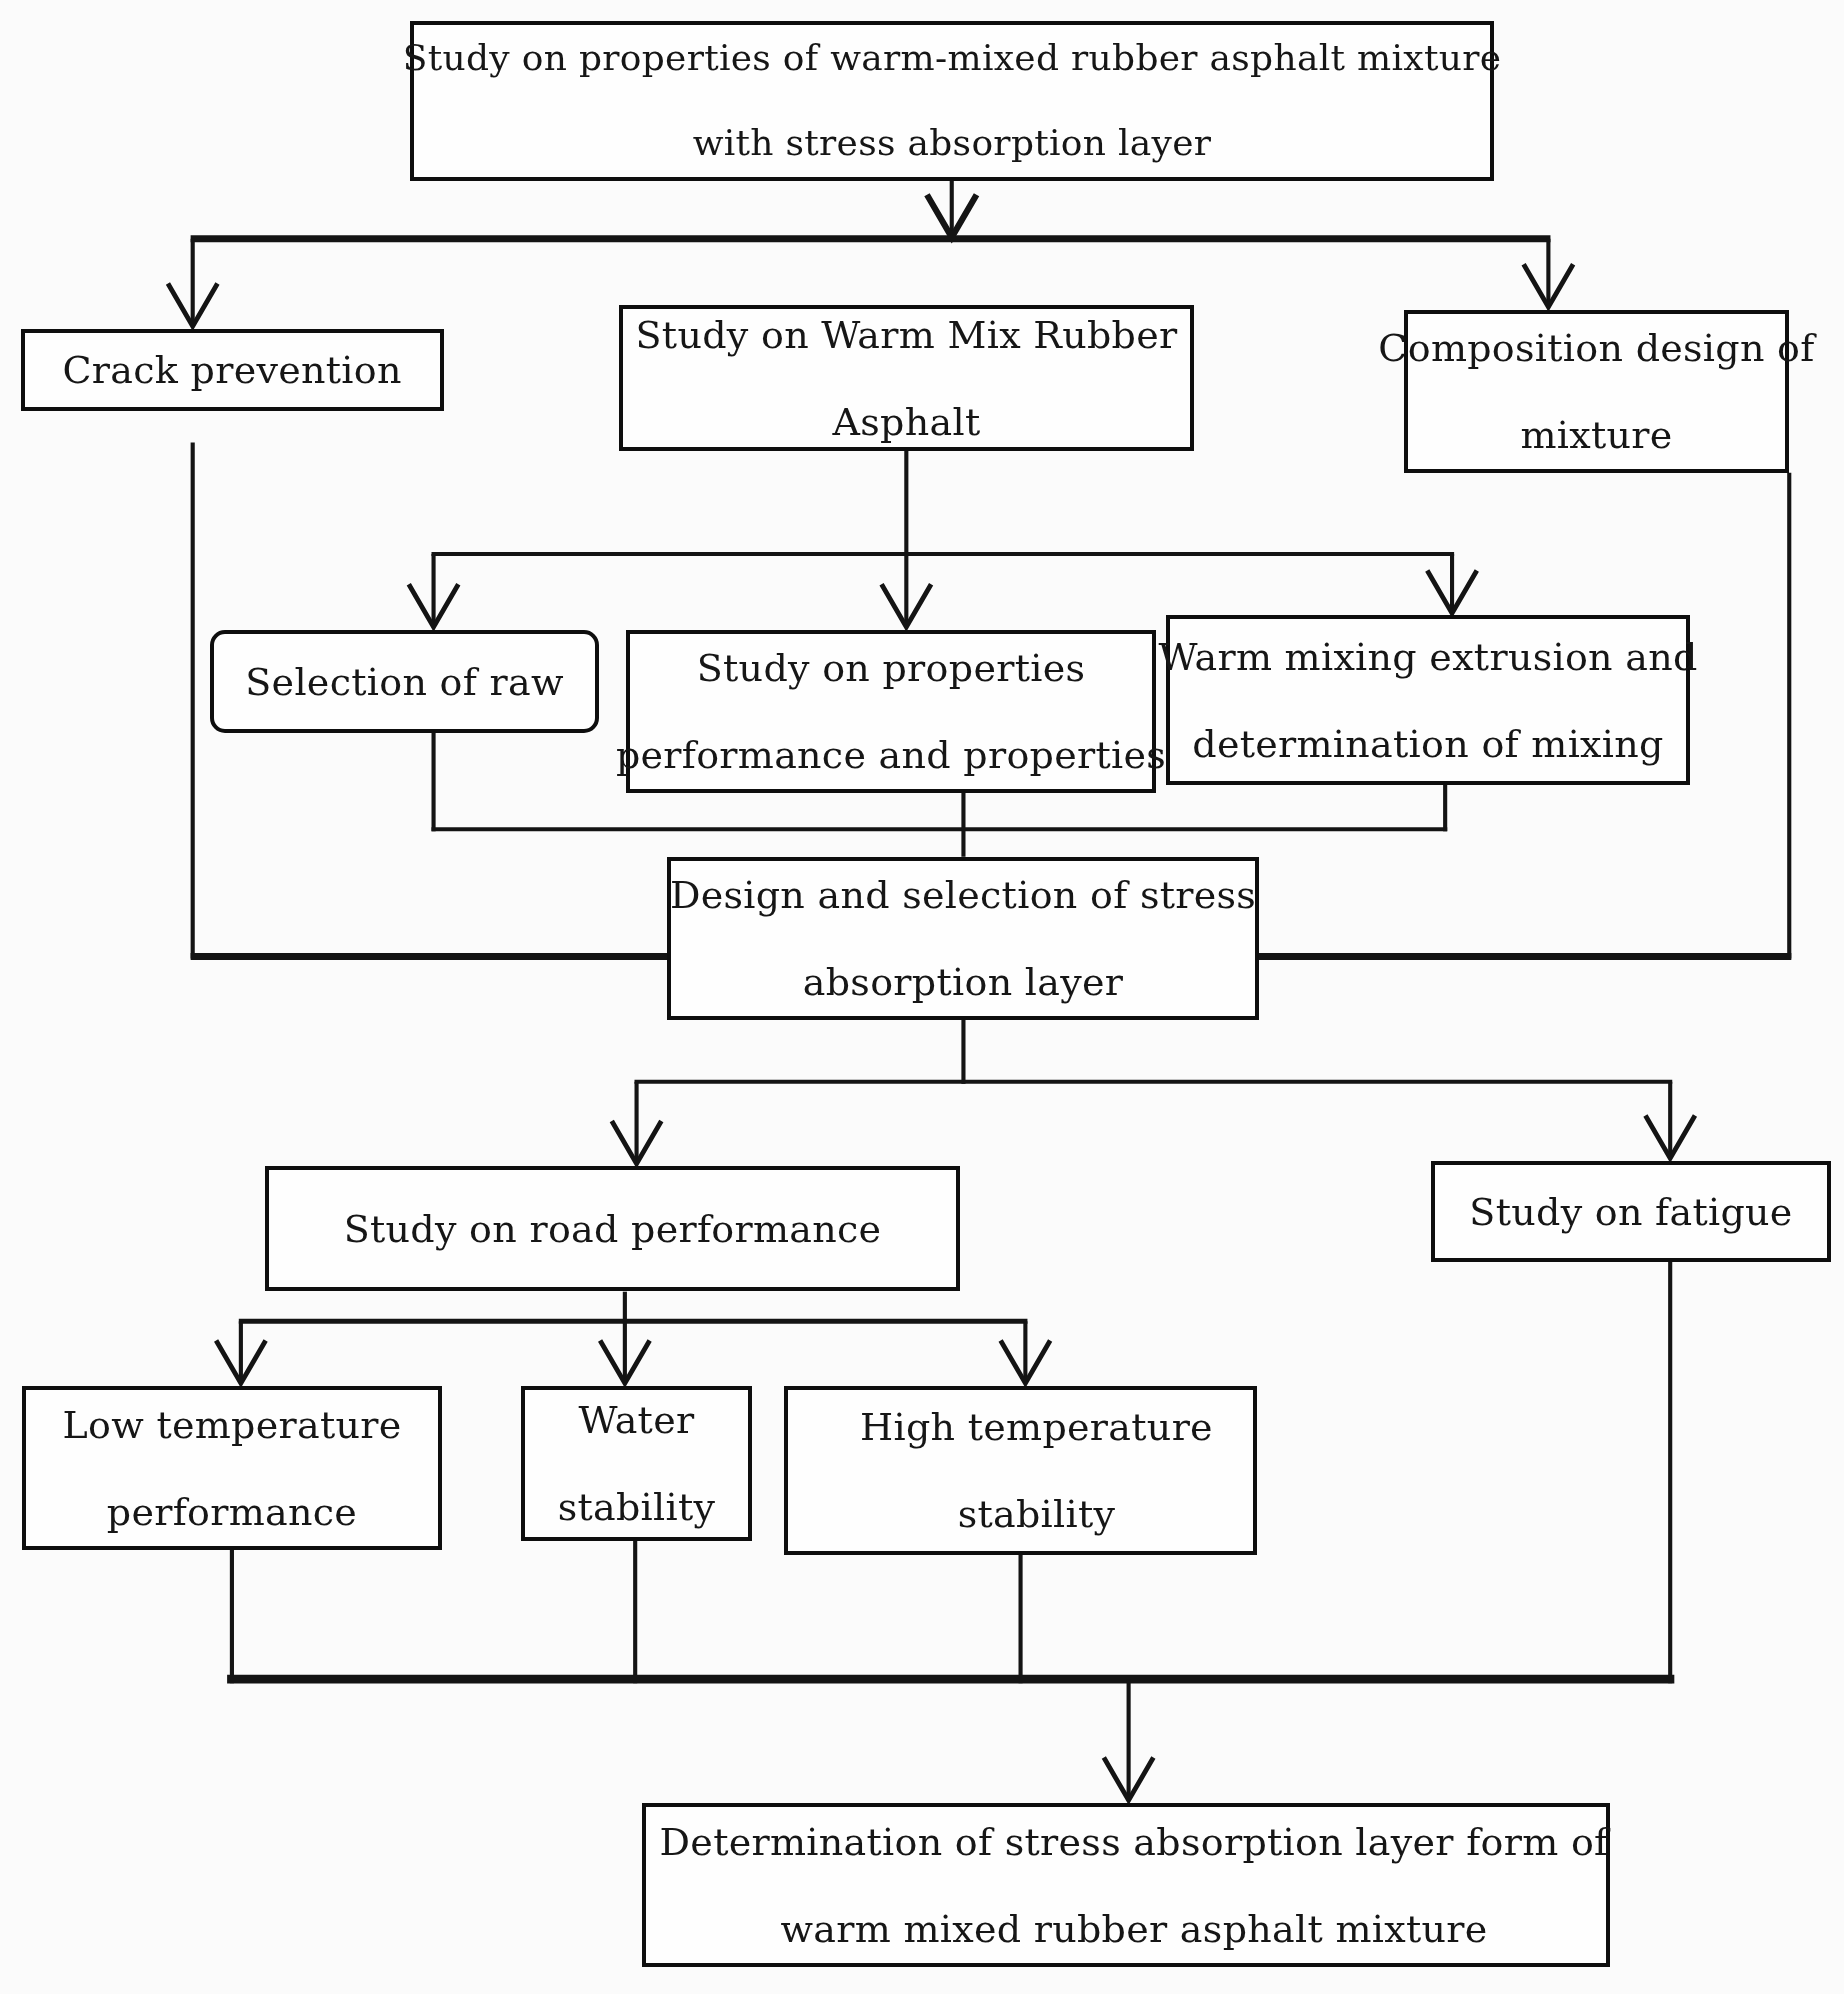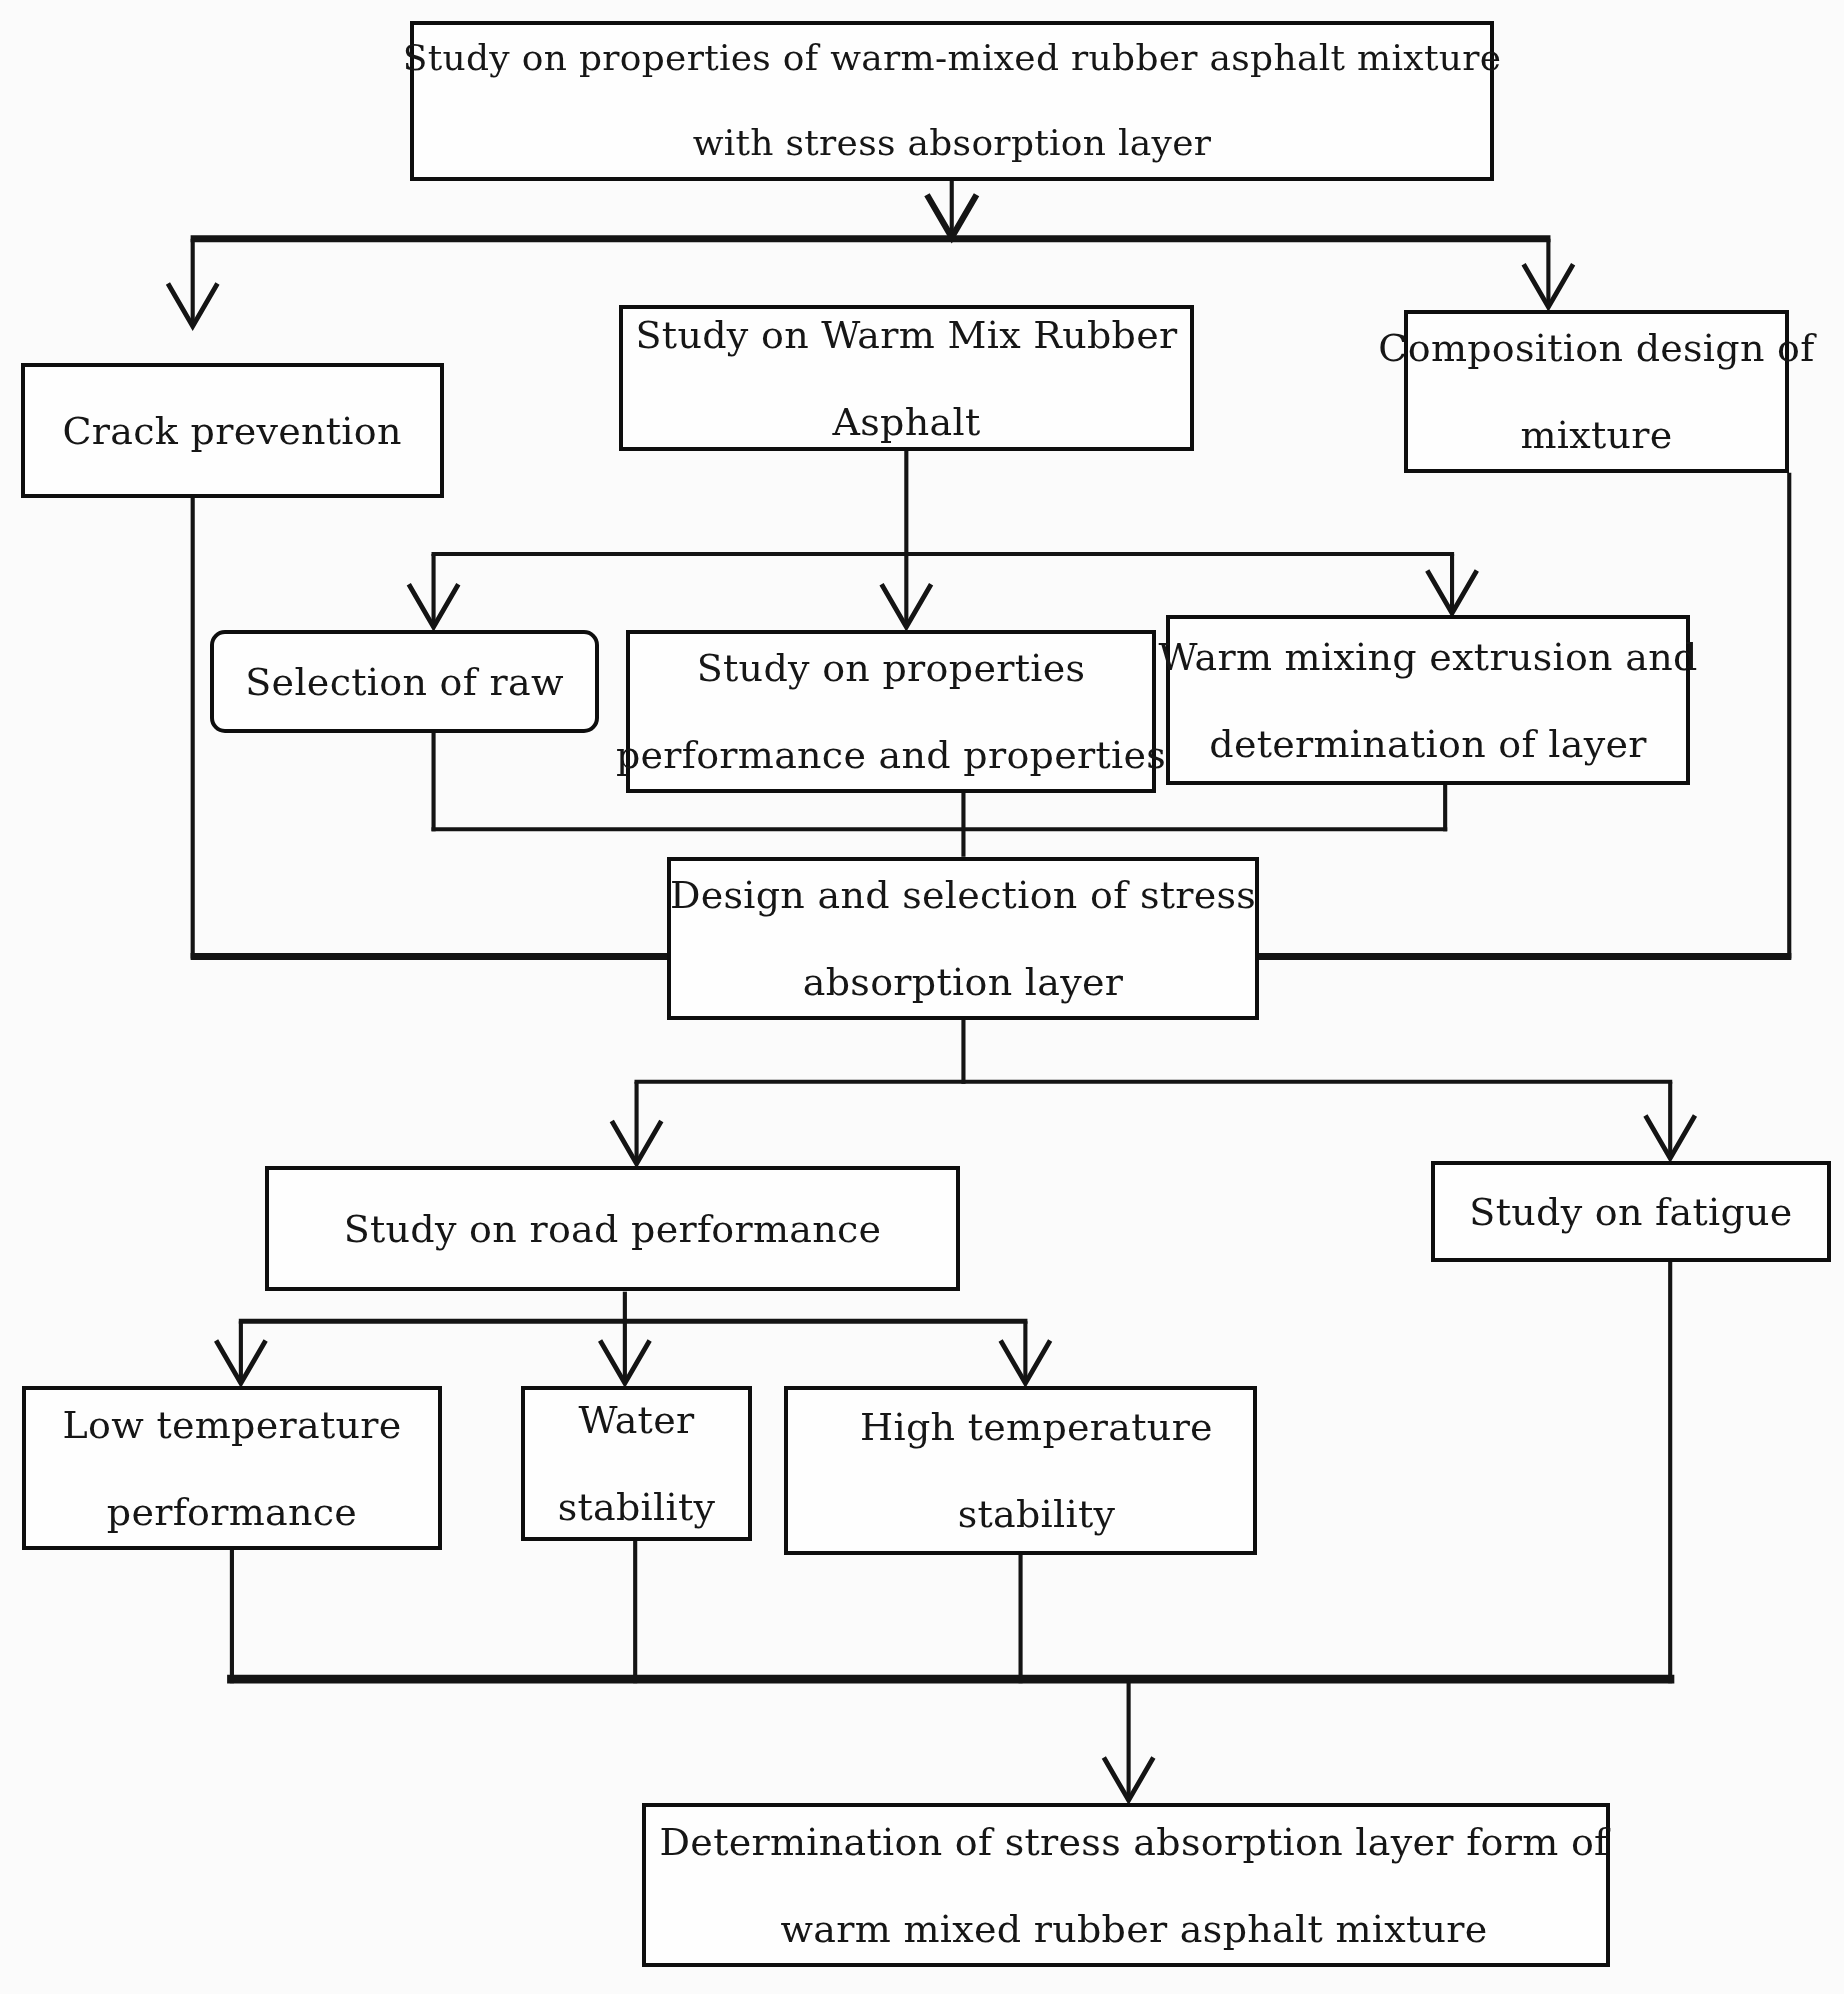--- a/index.html
+++ b/index.html
@@ -114,21 +114,21 @@
 
     <path stroke-width="6" d="M1640 2440 V2616"></path>
     <polyline stroke-width="7" points="1604,2554 1640,2616 1676,2554"></polyline>
   </svg>
 
   <div class="node fs-root small-gap" style="left:410px; top:20.6px; width:1084px; height:160px;">
     <span>Study on properties of warm-mixed rubber asphalt mixture</span>
     <span>with stress absorption layer</span>
   </div>
 
-  <div class="node" style="left:20.6px; top:329px; width:423px; height:135px;margin-top:34px;">
+  <div class="node" style="left:20.6px; top:329px; width:423px; height:82px;">
     <span>Crack prevention</span>
   </div>
 
   <div class="node" style="left:619px; top:305px; width:575px; height:146px;">
     <span>Study on Warm Mix Rubber</span>
     <span>Asphalt</span>
   </div>
 
   <div class="node" style="left:1404px; top:310px; width:385px; height:163px;">
     <span>Composition design of</span>
@@ -139,21 +139,21 @@
     <span>Selection of raw</span>
   </div>
 
   <div class="node" style="left:626px; top:630px; width:530px; height:163px;">
     <span>Study on properties</span>
     <span>performance and properties</span>
   </div>
 
   <div class="node" style="left:1166px; top:615px; width:524px; height:170px;">
     <span>Warm mixing extrusion and</span>
-    <span>determination of layer</span>
+    <span>determination of mixing</span>
   </div>
 
   <div class="node" style="left:667px; top:857px; width:592px; height:163px;">
     <span>Design and selection of stress</span>
     <span>absorption layer</span>
   </div>
 
   <div class="node" style="left:265px; top:1166px; width:695px; height:125px;">
     <span>Study on road performance</span>
   </div>

